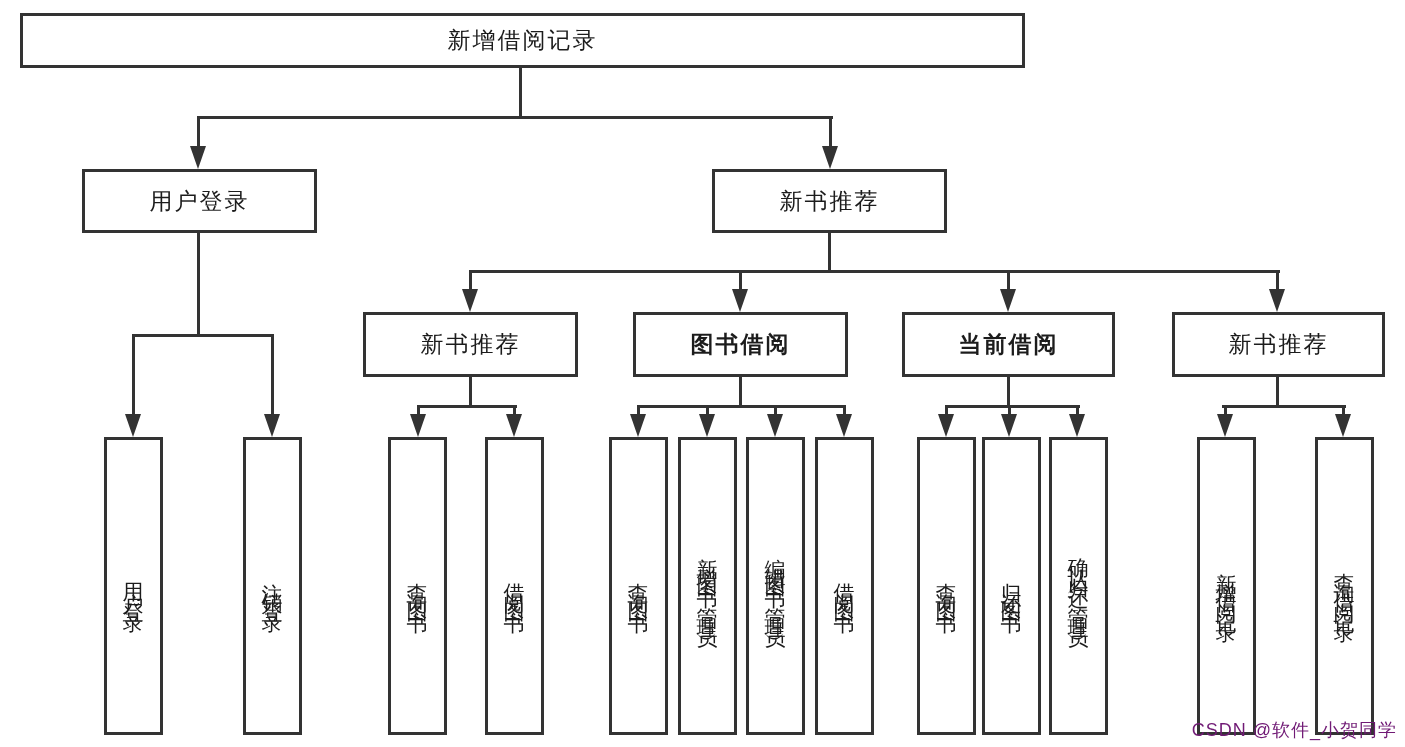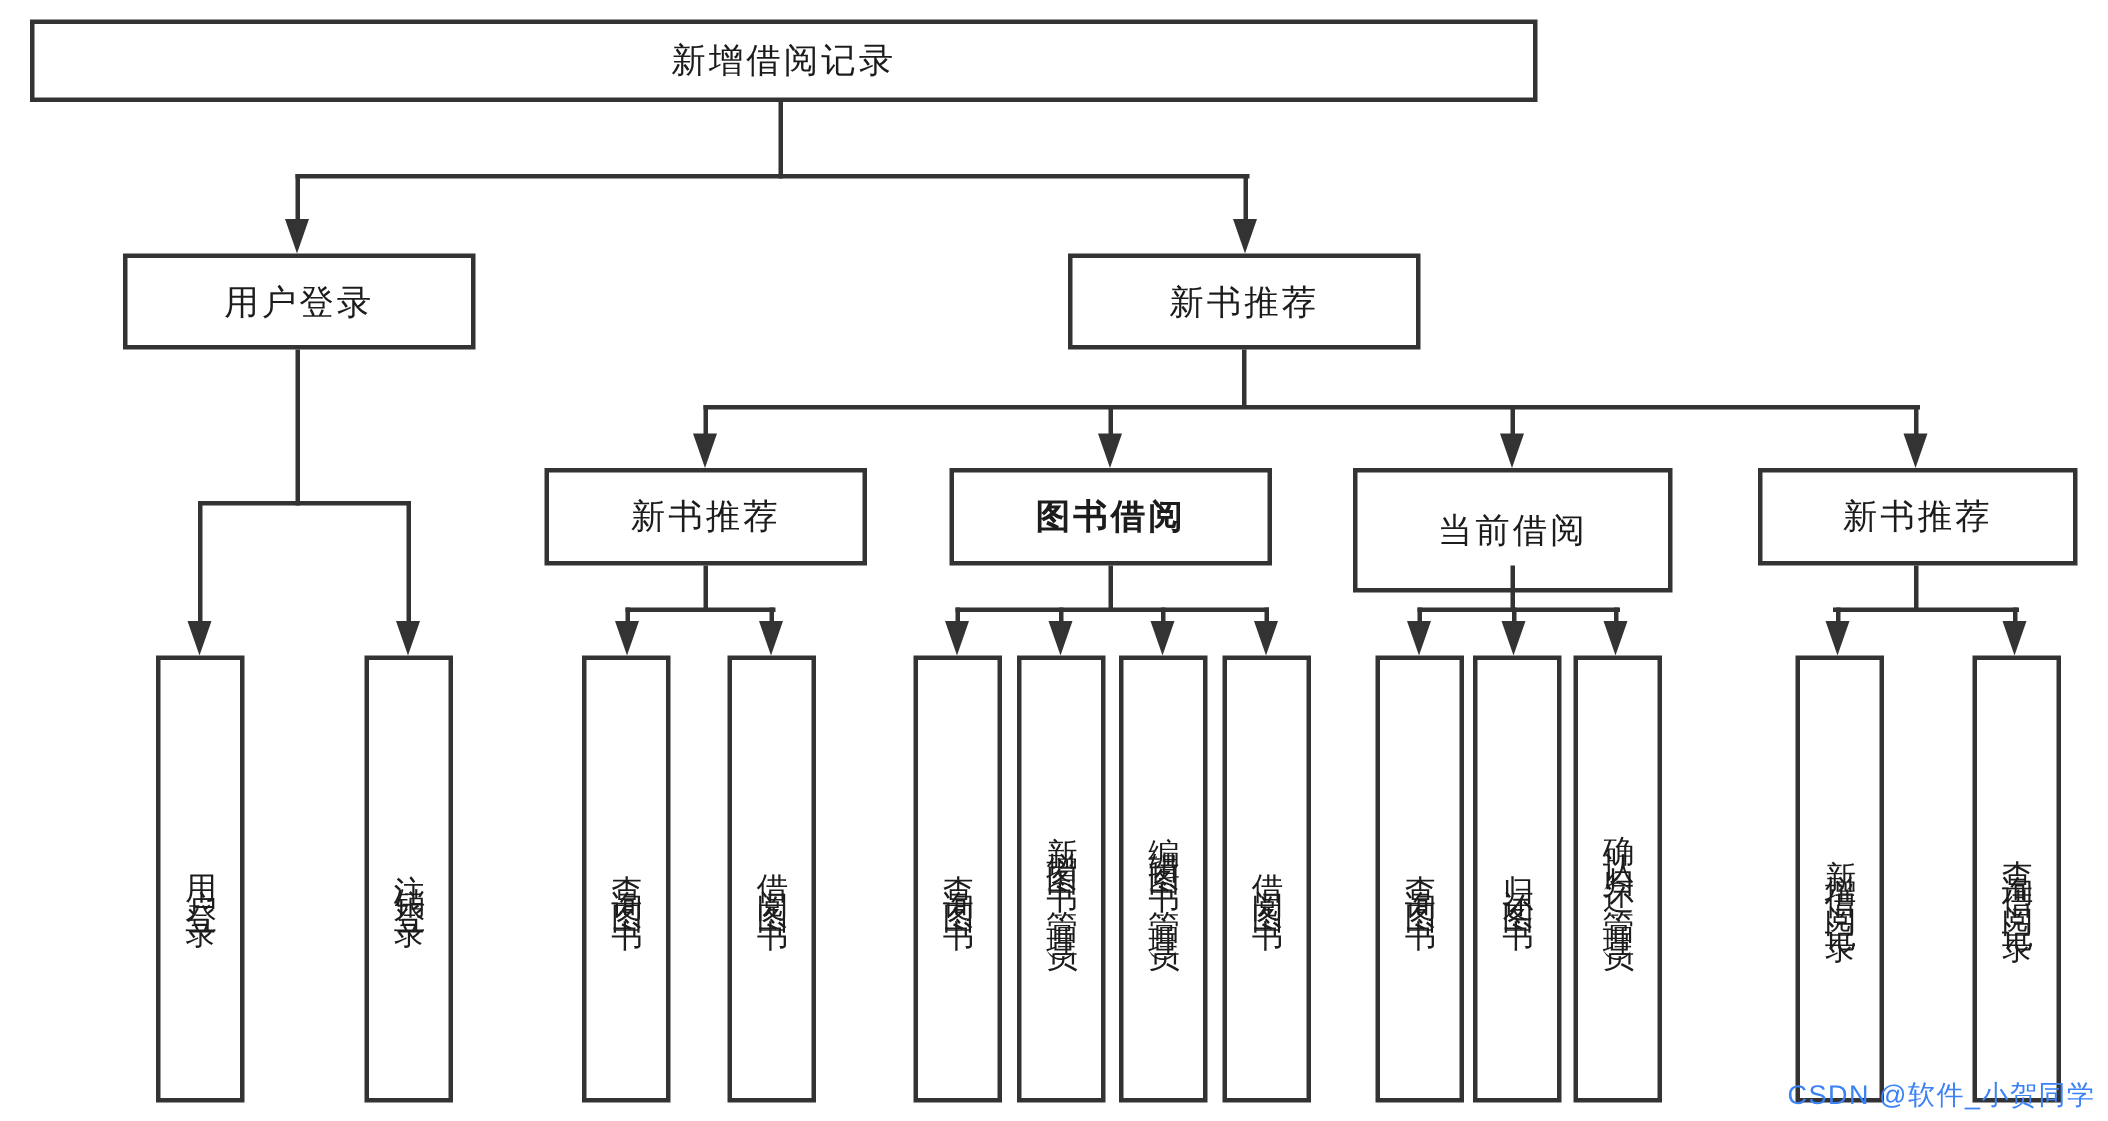--- a/index.html
+++ b/index.html
@@ -7,21 +7,21 @@
           font-family:"Liberation Sans",sans-serif;}
   .box{position:absolute;box-sizing:border-box;border:3px solid #333333;background:#ffffff;
        display:flex;align-items:center;justify-content:center;}
   .hlabel{font-size:23px;letter-spacing:2px;color:#1c1c1c;white-space:nowrap;}
   .vlabel{writing-mode:vertical-rl;text-orientation:mixed;font-size:21px;letter-spacing:10px;
           line-height:1;color:#1c1c1c;}
   .ln{position:absolute;background:#333333;}
   .ar{position:absolute;width:0;height:0;border-left:8px solid transparent;
       border-right:8px solid transparent;border-top:23px solid #333333;}
   .watermark{position:absolute;right:8px;bottom:5px;font-size:18px;letter-spacing:1px;
-             color:#3b82f6;white-space:nowrap;}
+             color:#701a75;white-space:nowrap;}
 </style>
 </head>
 <body>
 
 <div id="canvas">
 
   <div class="box" style="left:20px;top:13px;width:1005px;height:55px;">
     <span class="hlabel">新增借阅记录</span>
   </div>
 
@@ -31,21 +31,21 @@
   <div class="box" style="left:712px;top:169px;width:235px;height:64px;">
     <span class="hlabel">新书推荐</span>
   </div>
 
   <div class="box" style="left:363px;top:312px;width:215px;height:65px;">
     <span class="hlabel">新书推荐</span>
   </div>
   <div class="box" style="left:633px;top:312px;width:215px;height:65px;font-weight:bold;">
     <span class="hlabel">图书借阅</span>
   </div>
-  <div class="box" style="left:902px;top:312px;width:213px;height:83px;">
+  <div class="box" style="left:902px;top:312px;width:213px;height:65px;font-weight:bold;">
     <span class="hlabel">当前借阅</span>
   </div>
   <div class="box" style="left:1172px;top:312px;width:213px;height:65px;">
     <span class="hlabel">新书推荐</span>
   </div>
 
   <div class="box" style="left:104px;top:437px;width:59px;height:298px;">
     <span class="vlabel">用户登录</span>
   </div>
   <div class="box" style="left:243px;top:437px;width:59px;height:298px;">

